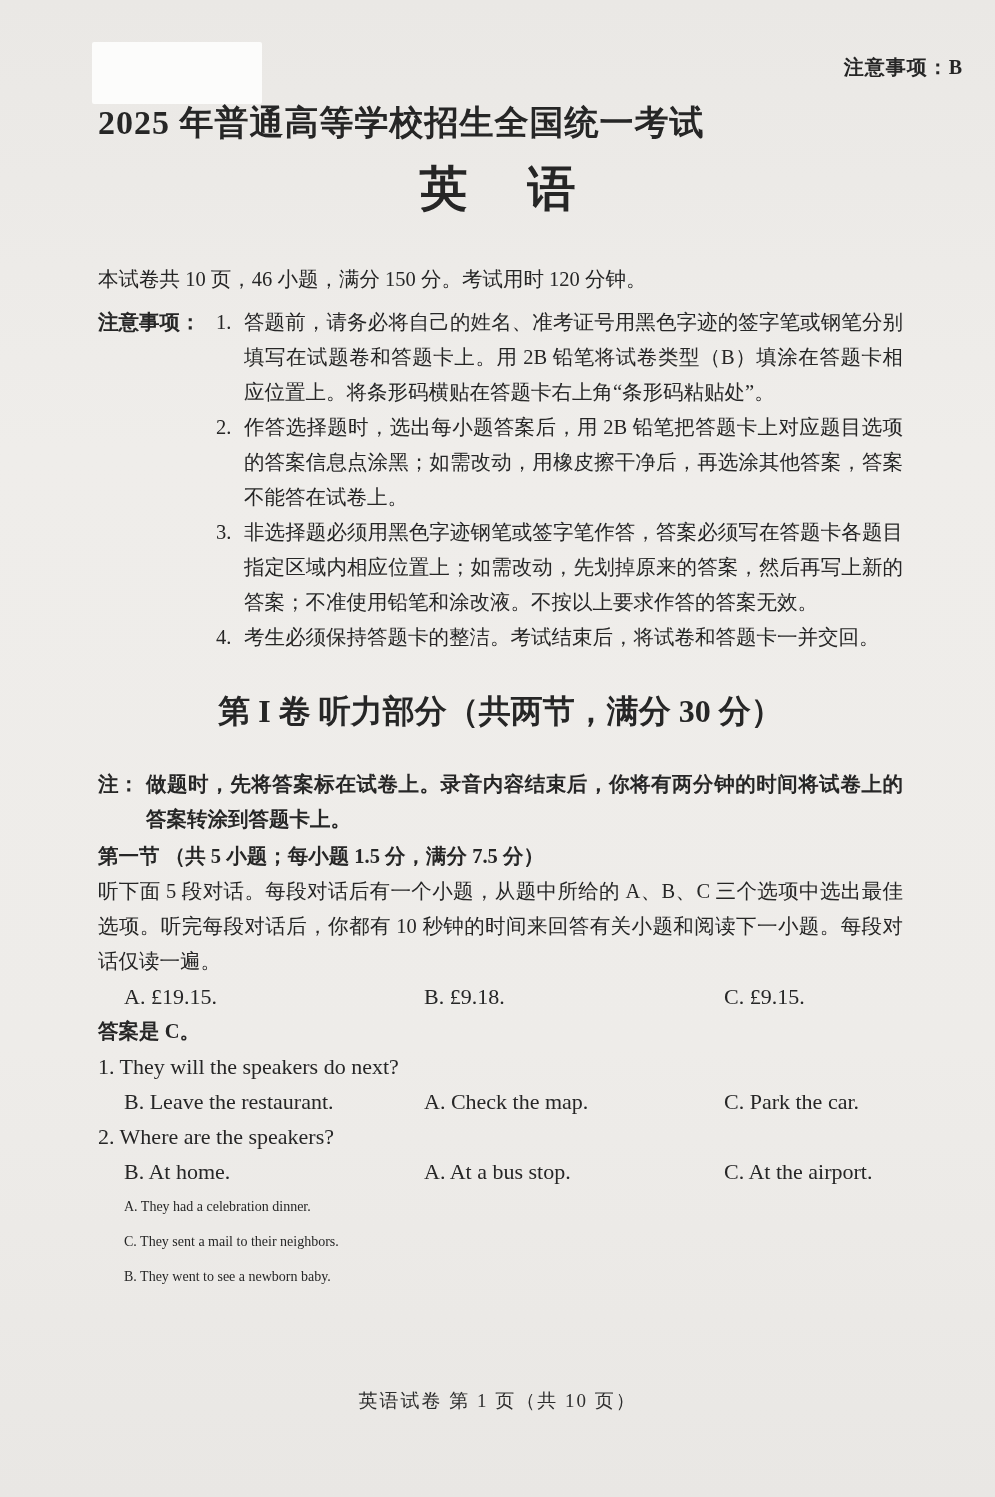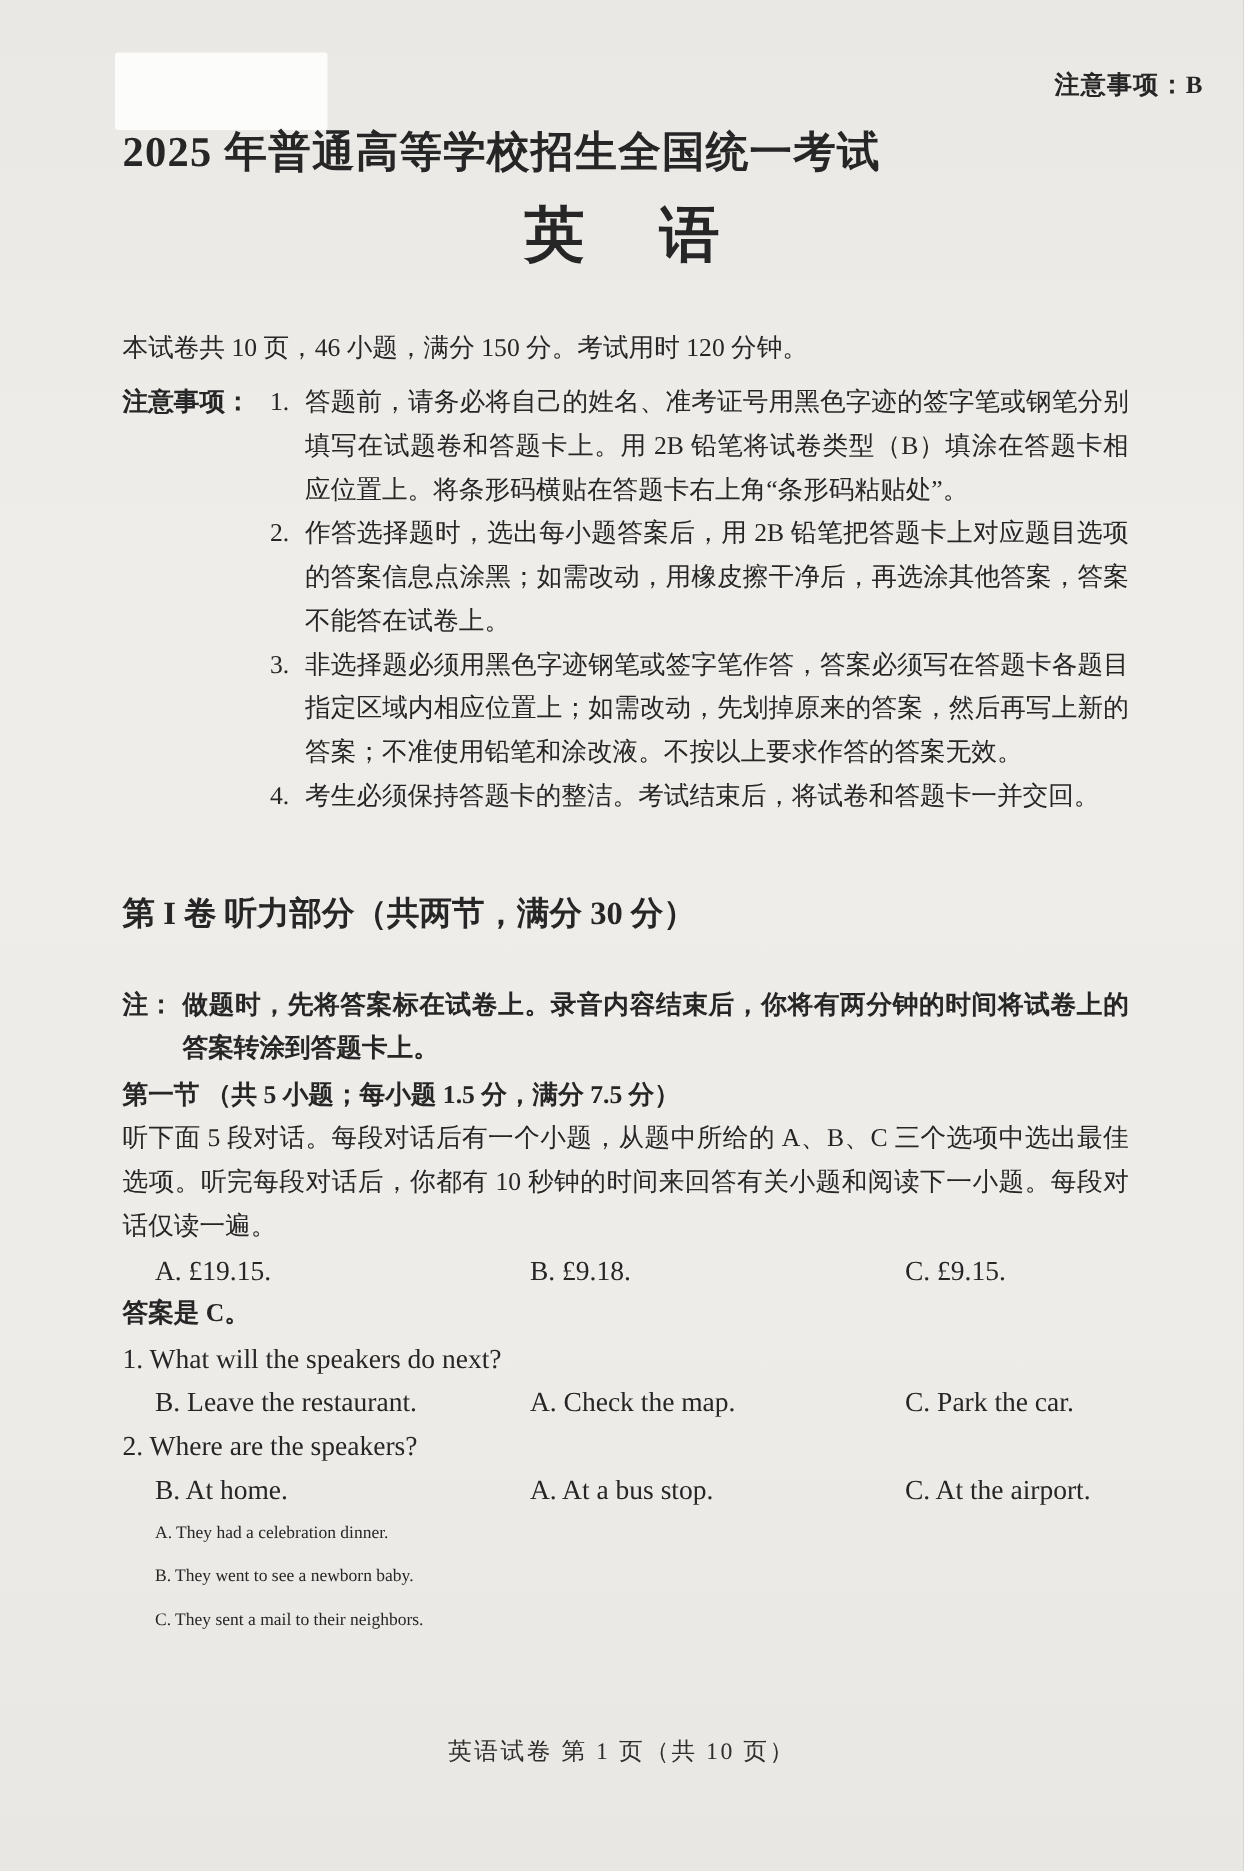--- a/index.html
+++ b/index.html
@@ -79,23 +79,23 @@
   .notice-num {
     flex: none;
     width: 28px;
   }
   .notice-body {
     flex: 1;
     text-align: justify;
     text-justify: inter-ideograph;
   }
   .section-heading {
-    margin-top: 56px;
-    text-align: left;
-    font-size: 26px;
+    margin-top: 36px;
+    text-align: center;
+    font-size: 32px;
     font-weight: 700;
     line-height: 40px;
     white-space: nowrap;
   }
   .note-block {
     margin-top: 36px;
     display: flex;
     font-weight: 700;
   }
   .note-label { flex: none; width: 48px; }
@@ -187,41 +187,41 @@
     <div class="options-row">
       <span>A. £19.15.</span>
       <span>B. £9.18.</span>
       <span>C. £9.15.</span>
     </div>
 
     <div class="body-text answer-line">答案是 C。</div>
 
     <div class="body-text question-line">
       <span>1.</span>
-      <span>What will the speakers do next?</span>
+      <span>They will the speakers do next?</span>
     </div>
     <div class="options-row">
       <span>B. Leave the restaurant.</span>
       <span>A. Check the map.</span>
       <span>C. Park the car.</span>
     </div>
 
     <div class="body-text question-line">
       <span>2.</span>
       <span>Where are the speakers?</span>
     </div>
     <div class="options-row">
       <span>B. At home.</span>
       <span>A. At a bus stop.</span>
       <span>C. At the airport.</span>
     </div>
 
     <div class="options-stacked">
       <div>A. They had a celebration dinner.</div>
+      <div>C. They sent a mail to their neighbors.</div>
       <div>B. They went to see a newborn baby.</div>
-      <div>C. They sent a mail to their neighbors.</div>
     </div>
 
   </div>
 
   <div class="footer">英语试卷 第 1 页（共 10 页）</div>
 
 </div>
 
 </body></html>

